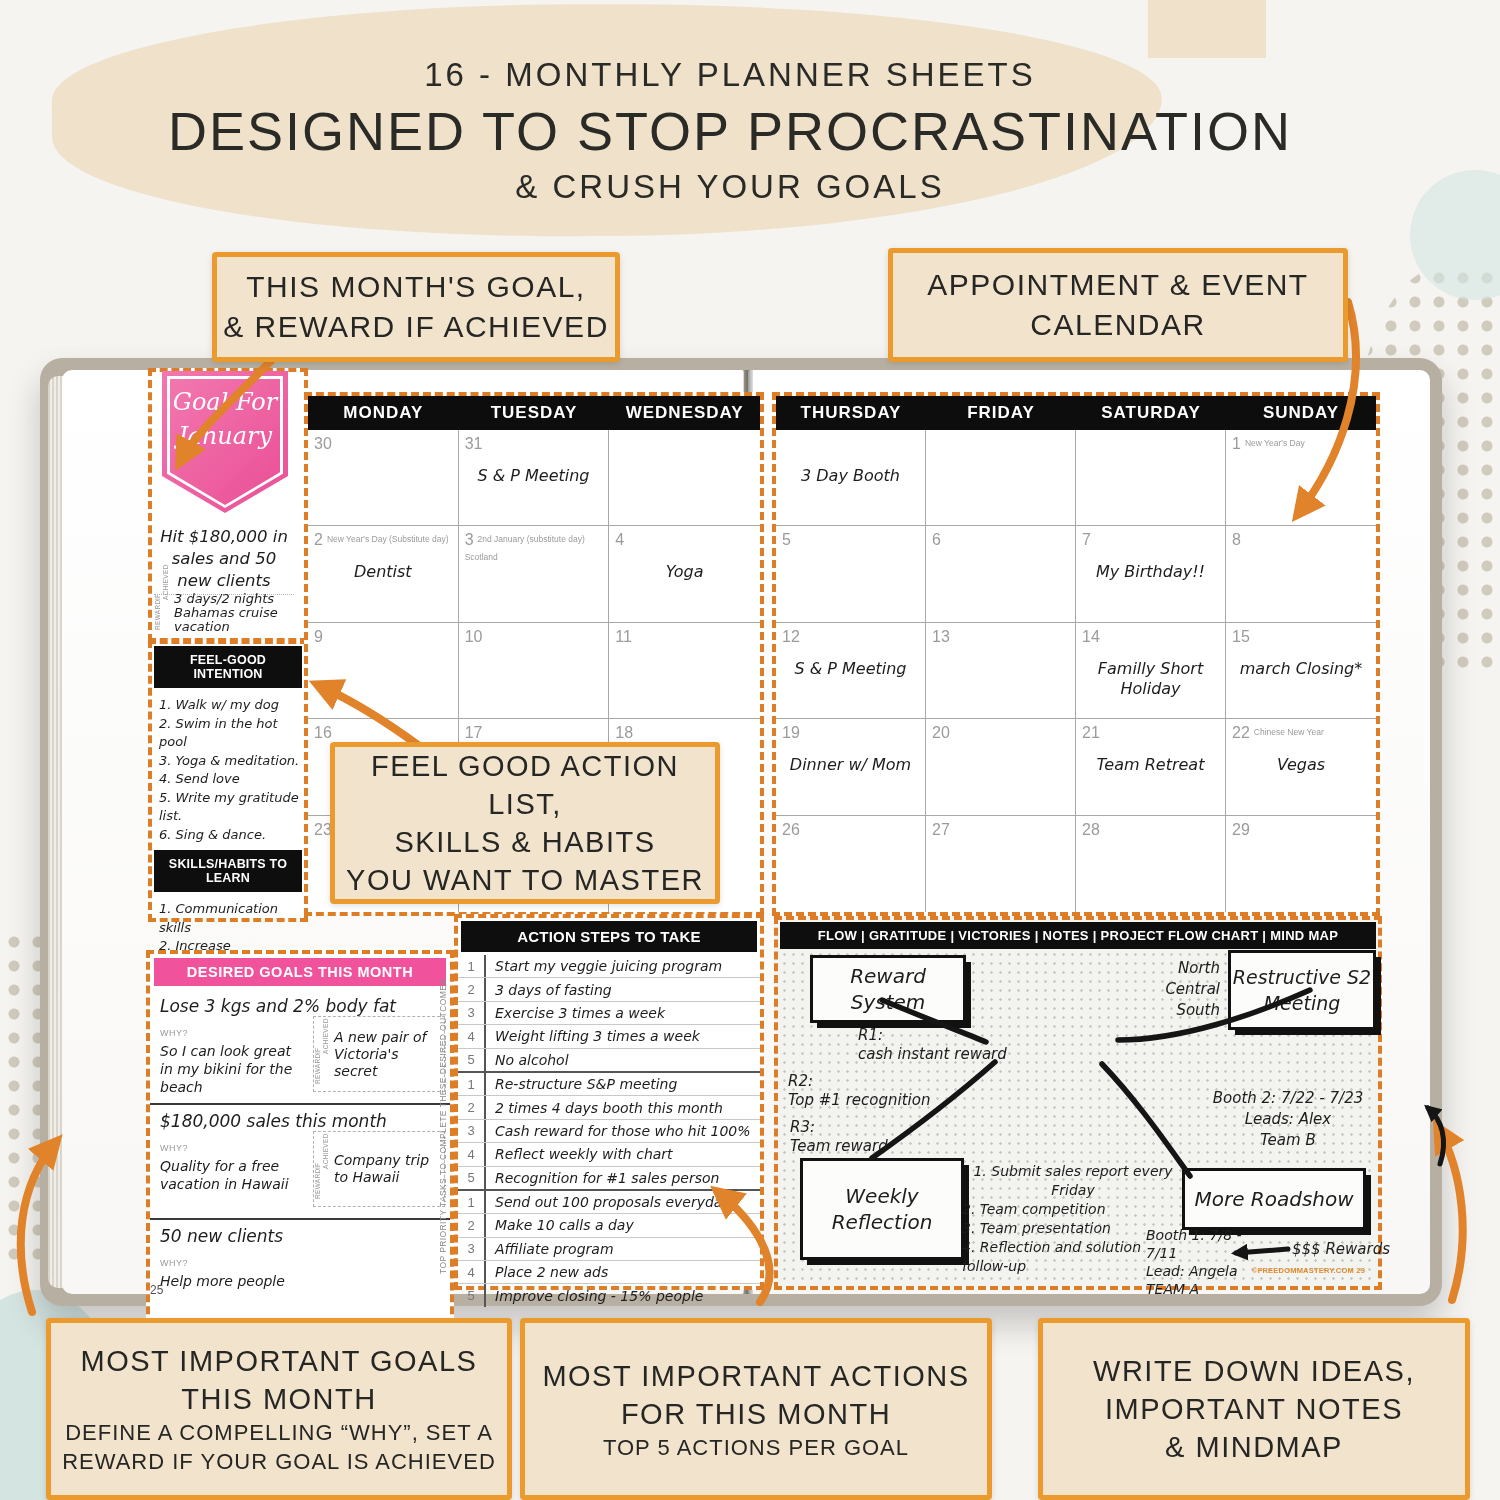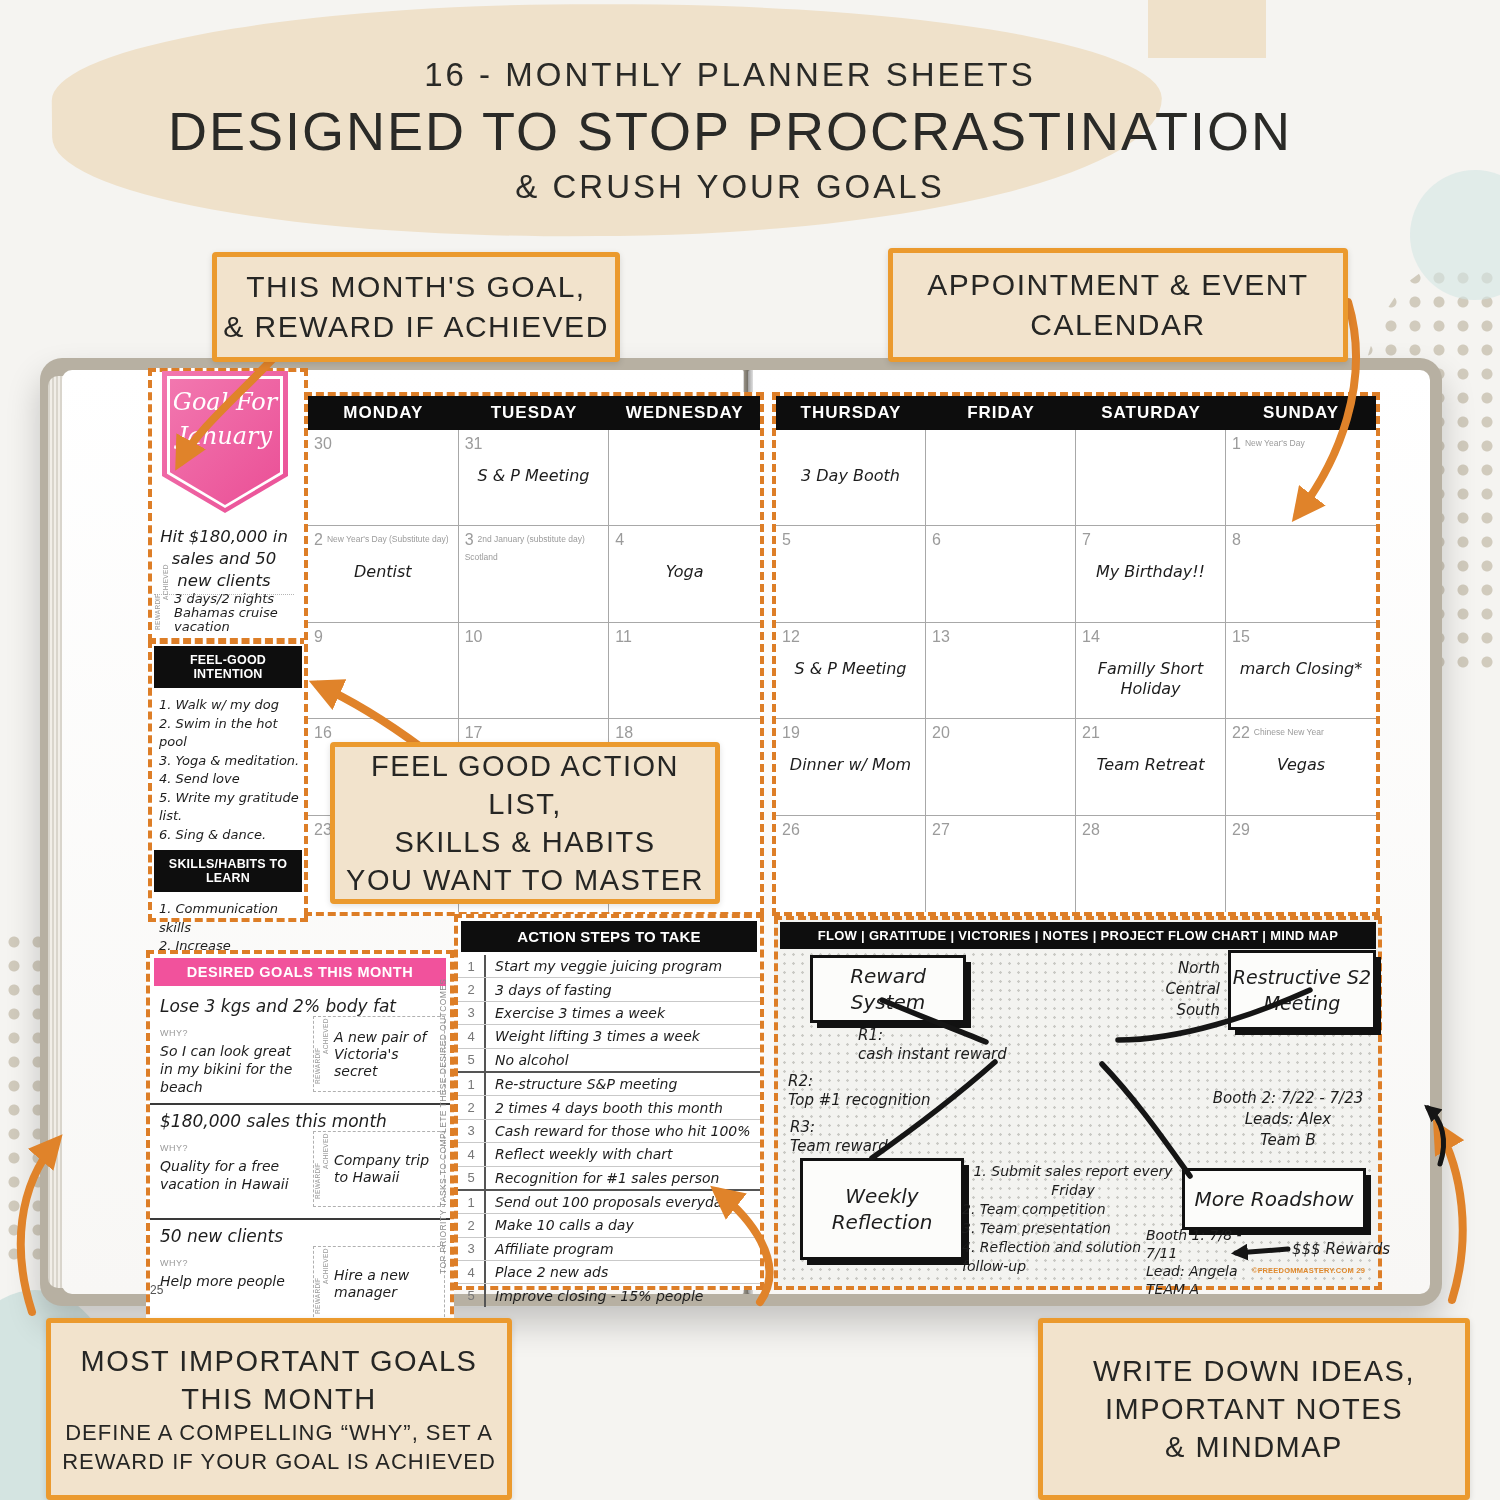--- a/index.html
+++ b/index.html
@@ -274,27 +274,20 @@
             <span>REWARD</span>
             <span>IF ACHIEVED</span>
           </div>
         <div class="g-reward-text hand">Company trip to Hawaii</div>
       </div>
     </div>
     <div class="goal-block">
       <div class="g-goal hand">50 new clients</div>
       <div class="g-why-label">WHY?</div>
       <div class="g-why hand">Help more people</div>
-      <div class="g-reward">
-        <div class="vlabel">
-            <span>REWARD</span>
-            <span>IF ACHIEVED</span>
-          </div>
-        <div class="g-reward-text hand">Hire a new manager</div>
-      </div>
     </div>
   </div>
   <div class="page-num">25</div>
   <div class="side-note">TOP PRIORITY TASKS TO COMPLETE THESE DESIRED OUTCOMES</div>
 
   <div class="dbox actions-box">
     <div class="bheader as-head">ACTION STEPS TO TAKE</div>
     <div class="step-row">
         <span class="sn">1</span>
         <span class="st hand">Start my veggie juicing program</span>
@@ -448,19 +441,24 @@
     <div class="c-md">FEEL GOOD ACTION LIST,</div>
     <div class="c-md">SKILLS &amp; HABITS</div>
     <div class="c-md">YOU WANT TO MASTER</div>
   </div>
   <div class="callout co-goals">
     <div class="c-md">MOST IMPORTANT GOALS</div>
     <div class="c-md">THIS MONTH</div>
     <div class="c-sm">DEFINE A COMPELLING “WHY”, SET A</div>
     <div class="c-sm">REWARD IF YOUR GOAL IS ACHIEVED</div>
   </div>
+  <div class="callout co-actions">
+    <div class="c-md">MOST IMPORTANT ACTIONS</div>
+    <div class="c-md">FOR THIS MONTH</div>
+    <div class="c-sm">TOP 5 ACTIONS PER GOAL</div>
+  </div>
   <div class="callout co-notes">
     <div class="c-md">WRITE DOWN IDEAS,</div>
     <div class="c-md">IMPORTANT NOTES</div>
     <div class="c-md">&amp; MINDMAP</div>
   </div>
 
 </div>
 
 </body></html>

